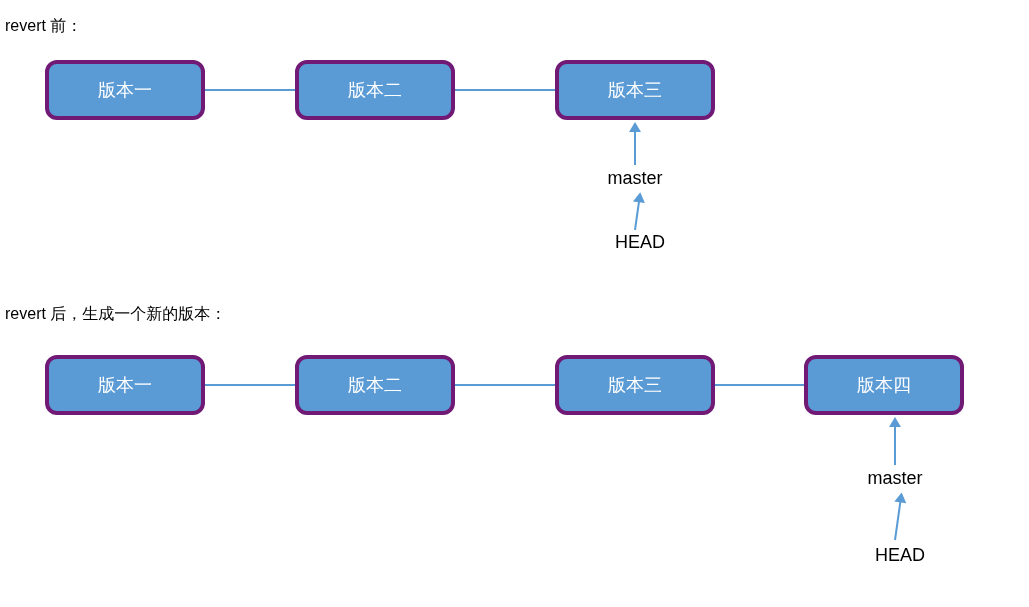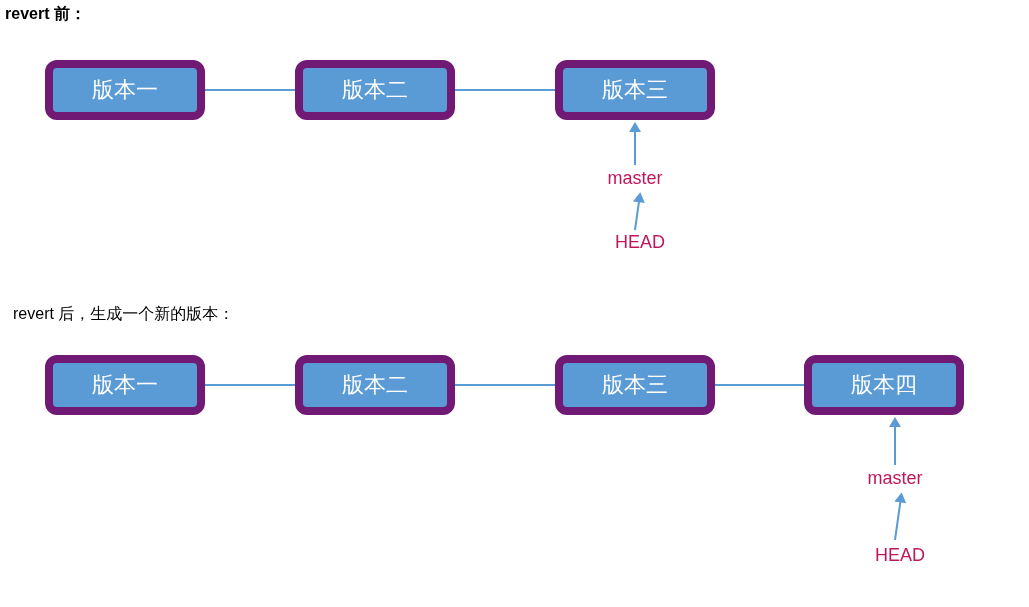--- a/index.html
+++ b/index.html
@@ -13,36 +13,36 @@
     .section-title {
       position: absolute;
       font-size: 16px;
       color: #000;
     }
     .commit-box {
       position: absolute;
       width: 160px;
       height: 60px;
       background: #5b9bd5;
-      border: 8px solid #701a75;
+      border: 4px solid #701a75;
       border-radius: 12px;
       display: flex;
       align-items: center;
       justify-content: center;
       color: #fff;
-      font-size: 22px;
+      font-size: 18px;
     }
     .connector {
       position: absolute;
       height: 2px;
       background: #5b9bd5;
     }
     .pointer-label {
       position: absolute;
-      color: #be185d;
+      color: #000000;
       font-size: 18px;
       text-align: center;
     }
     .arrow-up {
       position: absolute;
       width: 2px;
       background: #5b9bd5;
     }
     .arrow-up::before {
       content: "";
@@ -69,21 +69,21 @@
       width: 0;
       height: 0;
       border-left: 6px solid transparent;
       border-right: 6px solid transparent;
       border-bottom: 10px solid #5b9bd5;
     }
   </style>
 </head>
 <body>
 
-<div class="section-title" style="left:5px; top:4px;font-weight:bold;">revert 前：</div>
+<div class="section-title" style="left:5px; top:16px;">revert 前：</div>
 
 <div class="commit-box" style="left:45px; top:60px;">
   <span>版本一</span>
 </div>
 <div class="connector" style="left:205px; top:89px; width:90px;"></div>
 
 <div class="commit-box" style="left:295px; top:60px;">
   <span>版本二</span>
 </div>
 <div class="connector" style="left:455px; top:89px; width:100px;"></div>
@@ -91,21 +91,21 @@
 <div class="commit-box" style="left:555px; top:60px;">
   <span>版本三</span>
 </div>
 
 <div class="arrow-up" style="left:634px; top:130px; height:35px;"></div>
 <div class="pointer-label" style="left:605px; top:168px; width:60px;">master</div>
 
 <div class="arrow-up-slant" style="left:634px; top:200px; height:30px; transform:rotate(8deg);"></div>
 <div class="pointer-label" style="left:610px; top:232px; width:60px;">HEAD</div>
 
-<div class="section-title" style="left:5px; top:304px;margin-left:8px;">revert 后，生成一个新的版本：</div>
+<div class="section-title" style="left:5px; top:304px;">revert 后，生成一个新的版本：</div>
 
 <div class="commit-box" style="left:45px; top:355px;">
   <span>版本一</span>
 </div>
 <div class="connector" style="left:205px; top:384px; width:90px;"></div>
 
 <div class="commit-box" style="left:295px; top:355px;">
   <span>版本二</span>
 </div>
 <div class="connector" style="left:455px; top:384px; width:100px;"></div>

